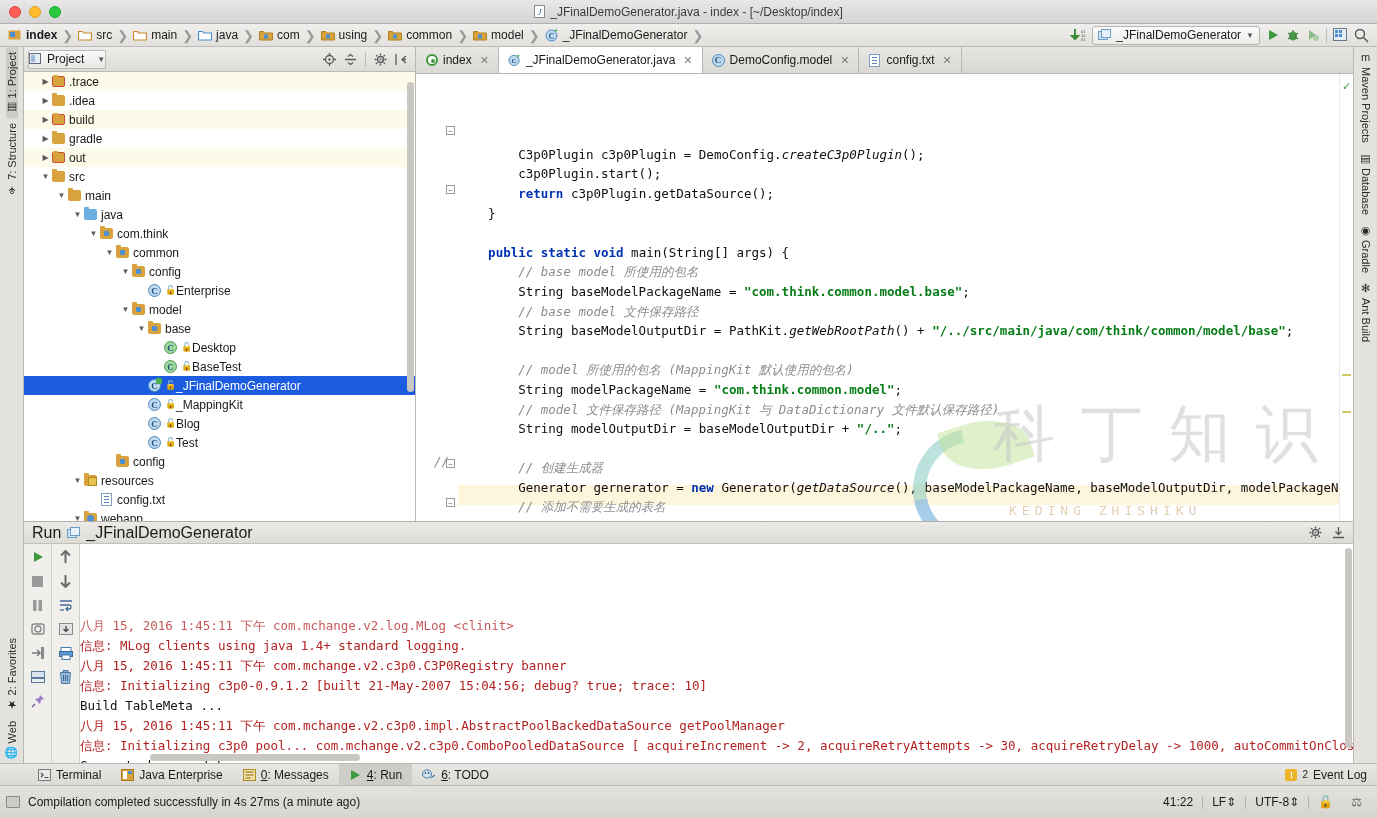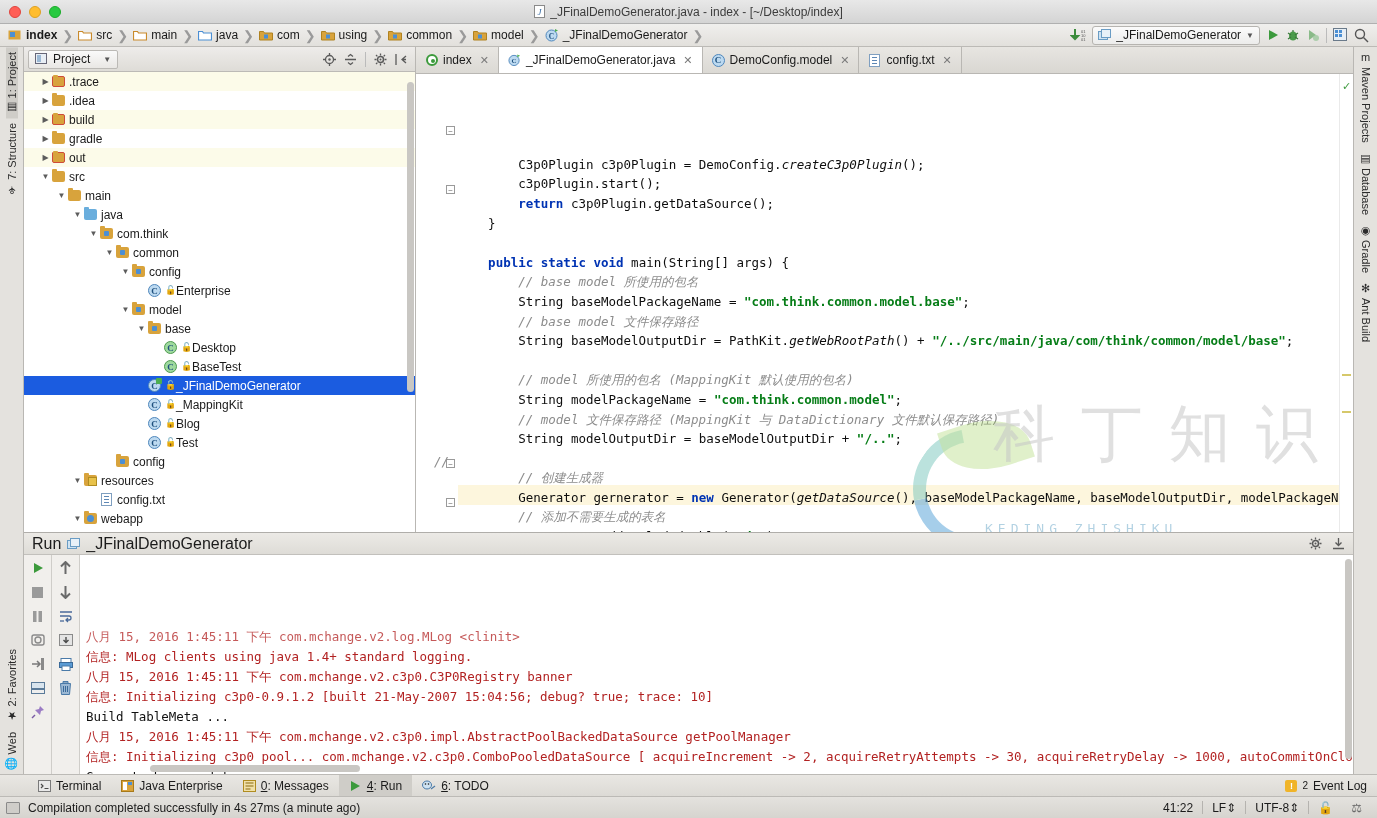--- a/index.html
+++ b/index.html
@@ -79,21 +79,21 @@
   .project-panel { width: 392px; flex: 0 0 392px; display: flex; flex-direction: column; background: #fff; border-right: 1px solid #b9b7b3; min-height:0; }
   .panel-head {
     height: 25px; flex: 0 0 25px; display: flex; align-items: center;
     background: linear-gradient(#eeecea, #dedcd7);
     border-bottom: 1px solid #bcbab6; padding-left: 4px; gap: 5px;
   }
   .panel-title-btn {
     display: flex; align-items: center; gap: 5px;
     background: linear-gradient(#fafafa,#e9e7e4);
     border: 1px solid #bbb9b5; border-radius: 2px;
-    height: 19px; padding: 0 6px; font-size: 12px; color: #1b1b1b;
+    height: 19px; padding: 0 0; font-size: 12px; color: #1b1b1b;
   }
   .panel-head-right { margin-left: auto; display: flex; align-items: center; gap: 8px; padding-right: 7px; color: #5a5a5a; }
   .tree { flex: 1 1 auto; overflow: hidden; position: relative; background: #fff; }
   .trow { height: 19px; display: flex; align-items: center; font-size: 12px; color: #1a1a1a; white-space: nowrap; }
   .trow.alt { background: #fcfbe9; }
   .trow.sel { background: #1b5ce0; color: #fff; }
   .tarrow { width: 11px; text-align: center; color: #5c5c5c; font-size: 8px; flex: 0 0 11px; }
   .trow.sel .tarrow { color: #fff; }
   .ticon { width: 15px; flex: 0 0 15px; display: flex; align-items: center; justify-content: center; margin-right: 3px; }
   .tlabel { padding-right: 6px; }
@@ -137,21 +137,21 @@
   .tab.active { background: #fff; }
   .tab .x { color: #7b7b7b; font-size: 11px; margin-left: 3px; }
   .tab-ico { width: 13px; height: 13px; display:flex; align-items:center; justify-content:center; }
   .dot-ico { width:12px; height:12px; border-radius:50%; border:2px solid #3c9a3c; background:#fff; position:relative; }
   .dot-ico::after { content:''; position:absolute; left:3px; top:3px; width:4px; height:4px; border-radius:50%; background:#3c9a3c; }
 
   .editor-body { flex: 1 1 auto; display: flex; position: relative; overflow: hidden; min-height:0; }
   .gutter-left { width: 42px; flex: 0 0 42px; background: #fff; position: relative; }
   .fold { position: absolute; left: 30px; width: 9px; height: 9px; border: 1px solid #9a9a9a; background: #fff; font-size: 7px; line-height: 7px; text-align: center; color: #555; }
   .code {
-    flex: 1 1 auto; position: relative; padding-top: 22px;
+    flex: 1 1 auto; position: relative; padding-top: 12px;
     font-family: "DejaVu Sans Mono", monospace; font-size: 12.5px;
     line-height: 19.6px; white-space: pre; color: #0e0e0e; overflow: hidden;
   }
   .code .kw { color: #0033b3; font-weight: bold; }
   .code .str { color: #067d17; font-weight: bold; }
   .code .cmt { color: #8c8c8c; font-style: italic; }
   .code .mth { color: #0e0e0e; font-style: italic; }
   .hl-line { position: absolute; left: 0; right: 0; height: 19.6px; background: #fdf6dd; }
   .code-inner { position: relative; }
 
@@ -163,22 +163,22 @@
   .watermark {
     position: absolute; pointer-events: none; user-select: none;
     left: 455px; top: 345px; width: 470px; height: 145px; opacity: .5;
   }
   .wm-text {
     position: absolute; left: 80px; top: 5px;
     font-size: 62px; color: #8e8e8e; opacity: .55;
     font-family: "DejaVu Sans", sans-serif; letter-spacing: 3px; white-space: nowrap;
   }
   .wm-sub {
-    position: absolute; left: 72px; top: 82px; font-size: 13px;
-    color: #0369a1; opacity: .6; letter-spacing: 5px; white-space: nowrap; margin-top: 18px;
+    position: absolute; left: 96px; top: 82px; font-size: 13px;
+    color: #a16207; opacity: .6; letter-spacing: 5px; white-space: nowrap;
   }
   .wm-swoosh {
     position: absolute; left: 0; top: 10px; width: 120px; height: 120px;
     border: 13px solid transparent; border-left-color: #79c6bd; border-bottom-color: #4f9ed6;
     border-radius: 50%; transform: rotate(34deg);
   }
   .wm-leaf {
     position: absolute; left: 30px; top: 0px; width: 86px; height: 52px;
     background: #8cc63f; opacity: .55; border-radius: 0 70% 0 70%; transform: rotate(-18deg);
   }
@@ -188,21 +188,21 @@
   .run-head { height: 22px; flex: 0 0 22px; display: flex; align-items: center; gap: 6px; padding: 0 8px;
     background: linear-gradient(#eceae6,#dedcd7); border-bottom: 1px solid #c2c0bc; font-size: 16px; color: #1b1b1b; }
   .run-head-right { margin-left: auto; display: flex; align-items: center; gap: 10px; color: #5a5a5a; }
   .run-body { flex: 1 1 auto; display: flex; min-height: 0; }
   .run-tools { width: 28px; flex: 0 0 28px; display: flex; flex-direction: column; align-items: center; padding-top: 5px; gap: 8px; border-right: 1px solid #cfcdc9; background:#f1efec; }
   .run-tools2 { width: 28px; flex: 0 0 28px; display: flex; flex-direction: column; align-items: center; padding-top: 5px; gap: 8px; border-right: 1px solid #cfcdc9; background:#f1efec; }
   .tool-ic { width: 16px; height: 16px; display:flex; align-items:center; justify-content:center; font-size: 12px; color: #6b6b6b; }
   .console {
     flex: 1 1 auto; background: #fff; overflow: hidden; position: relative;
     font-family: "DejaVu Sans Mono", monospace; font-size: 12.5px; line-height: 20px;
-    white-space: pre; padding: 2px 0 0 6px; color: #111;
+    white-space: pre; padding: 2px 0 0 0; color: #111;
   }
   .console .err { color: #b22222; }
   .cons-scroll-v { position: absolute; right: 1px; top: 4px; width: 7px; height: 200px; background: #c9c7c3; border-radius: 4px; }
   .cons-scroll-h { position: absolute; left: 70px; bottom: 2px; height: 7px; width: 210px; background: #c9c7c3; border-radius: 4px; }
 
   
   .toolwin-bar {
     height: 22px; flex: 0 0 22px; display: flex; align-items: center;
     background: linear-gradient(#e9e7e3,#dcdad5); border-top: 1px solid #bcbab6;
     font-size: 12px; color: #1b1b1b; padding-left: 28px; gap: 0;
@@ -210,21 +210,21 @@
   .tw { display: flex; align-items: center; gap: 5px; padding: 0 10px; height: 100%; }
   .tw.active { background: #cfcdc8; }
   .tw u { text-decoration: underline; }
   .tw-right { margin-left: auto; display: flex; align-items: center; gap: 5px; padding-right: 10px; }
   .badge-warn { width: 12px; height: 12px; background: #f0b429; color: #fff; font-size: 9px; font-weight: bold;
     display: flex; align-items: center; justify-content: center; border-radius: 2px; }
 
   .statusbar {
     height: 22px; flex: 0 0 22px; display: flex; align-items: center;
     background: linear-gradient(#e4e2de,#d6d4cf); border-top: 1px solid #bcbab6;
-    font-size: 12px; color: #1b1b1b; padding: 5px 6px; gap: 8px;
+    font-size: 12px; color: #1b1b1b; padding: 16px 6px; gap: 8px;
   }
   .sb-icon { width: 14px; height: 12px; border: 1px solid #8a8a8a; background: #cfcdc9; border-radius: 1px; }
   .sb-right { margin-left: auto; display: flex; align-items: center; gap: 0; }
   .sb-cell { padding: 0 9px; color: #1b1b1b; }
   .sb-sep { width: 1px; height: 13px; background: #b5b3af; }
   svg { display: block; }
 </style>
 </head>
 <body>
 

